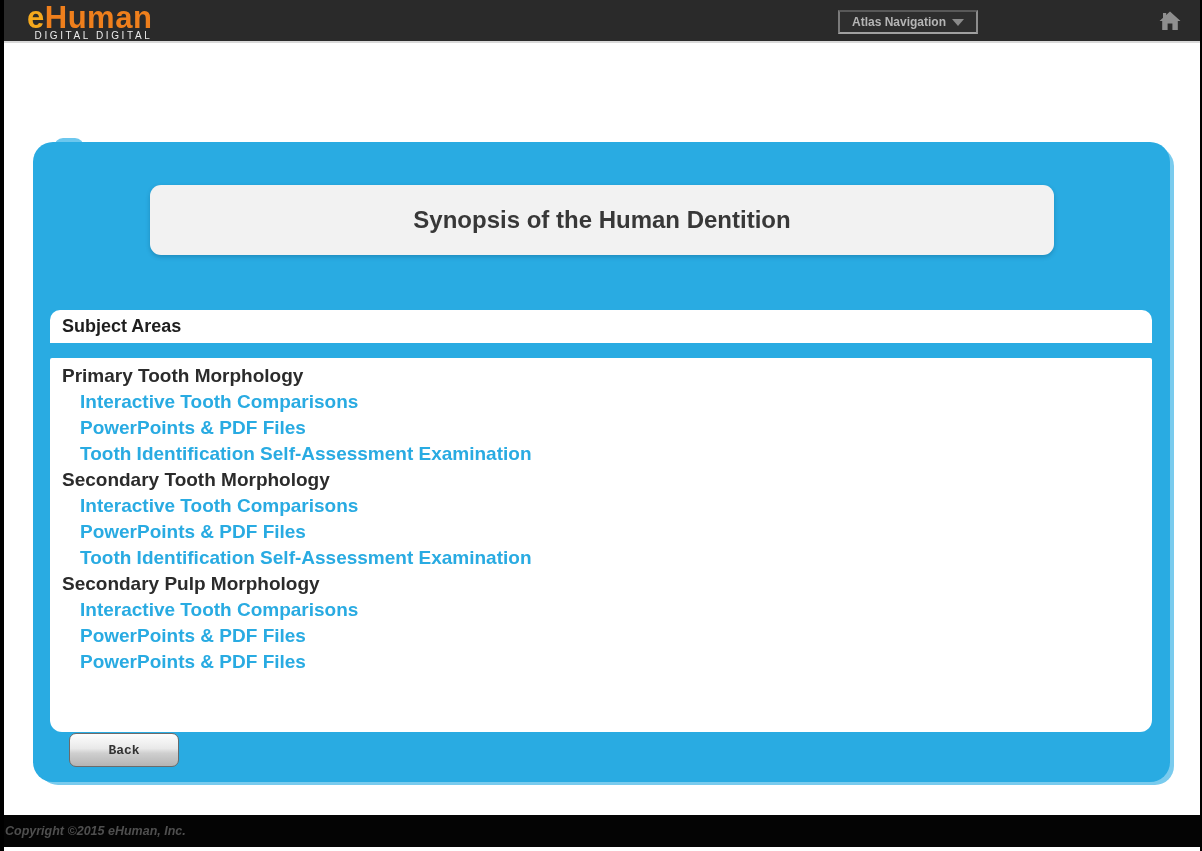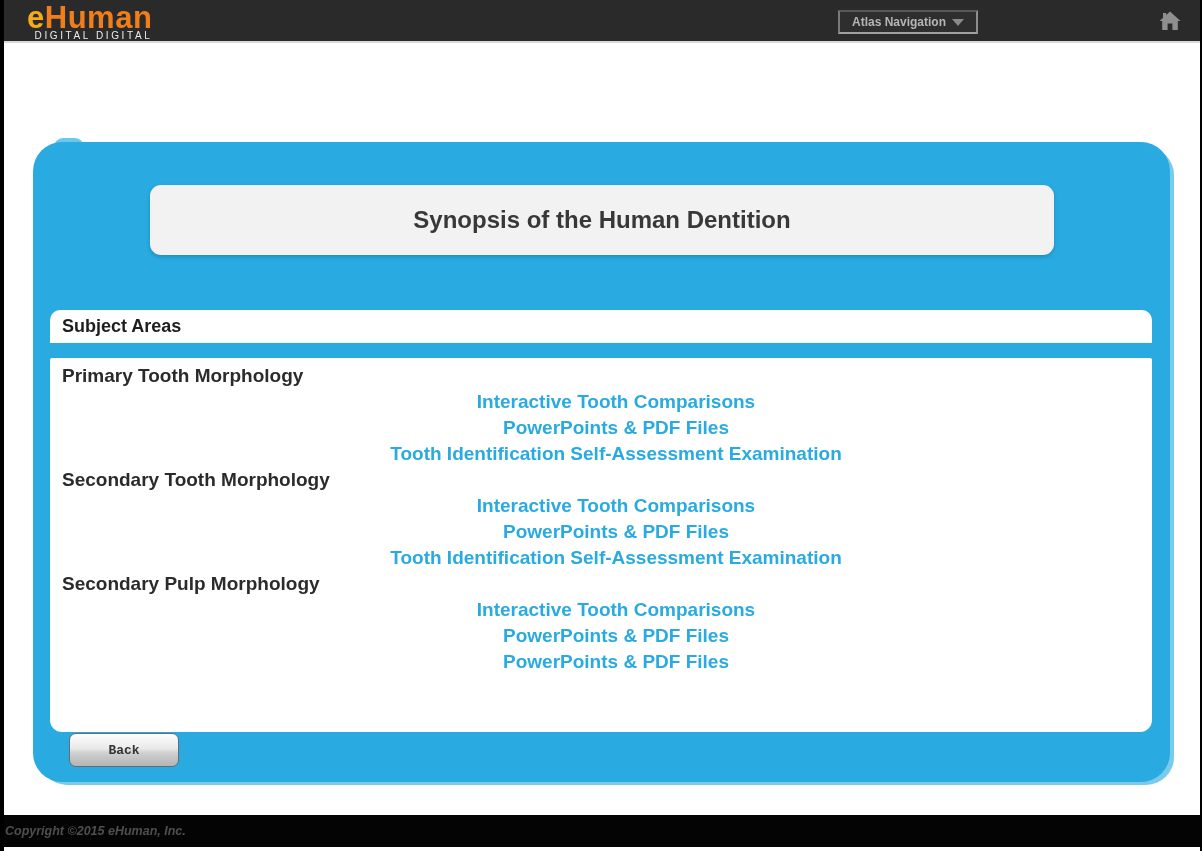--- a/index.html
+++ b/index.html
@@ -31,42 +31,42 @@
               border-right:6px solid transparent; border-top:7px solid #8a8a8a; }
 
   .home-btn { position:absolute; right:20px; top:10px; width:24px; height:22px;
               cursor:pointer; display:flex; align-items:center; justify-content:center; }
 
   
   .panel-wrap { position:absolute; left:33px; top:142px; width:1137px; height:640px; }
   .tab-bump { position:absolute; left:21px; top:-4px; width:30px; height:20px;
               background:#6cc7ee; border-radius:9px 9px 0 0; }
   .blue-panel { position:absolute; top:0; left:0; right:0; bottom:0;
-                background:#29ABE2; border-radius:29px;
+                background:#29ABE2; border-radius:20px;
                 box-shadow:5px 4px 0 -1px #79CBEE; }
 
   .title-box { position:absolute; left:117px; top:43px; width:904px; height:70px;
                background:#f2f2f2; border-radius:11px;
                display:flex; align-items:center; justify-content:center;
                box-shadow:0 2px 4px rgba(0,50,80,0.25); }
   .title-box h1 { font-size:24px; font-weight:bold; color:#383838; }
 
   .subject-header { position:absolute; left:17px; top:168px; width:1102px; height:33px;
                     background:#ffffff; border-radius:10px 10px 0 0;
                     display:flex; align-items:center; padding-left:12px; }
   .subject-header h2 { font-size:18px; font-weight:bold; color:#1e1e1e; }
 
   .list-box { position:absolute; left:17px; top:216px; width:1102px; height:374px;
               background:#ffffff; border-radius:2px 2px 12px 12px;
               padding:5px 0 0 12px; overflow:hidden; }
   .row { line-height:26px; font-size:19px; font-weight:bold; white-space:nowrap; }
   .section-title { color:#2b2b2b; }
   .sec-gap { margin-top:3px; }
   .subject-link { display:block; color:#29ABE2; text-decoration:none;
-                  margin-left:18px; cursor:pointer;text-align:center; }
+                  margin-left:18px; cursor:pointer; }
 
   .back-btn { position:absolute; left:36px; top:591px; width:110px; height:34px;
               border-radius:7px; border:1px solid #6b6b6b;
               background:linear-gradient(#fdfdfd, #e9e9e9 45%, #cfcfcf 60%, #b4b4b4);
               font-family:Liberation Mono, monospace;
               font-weight:bold; font-size:13px; color:#333333; cursor:pointer; }
 
   
   .footer { position:absolute; left:0; bottom:4px; width:100%; height:32px;
             background:#040404; display:flex; align-items:center; z-index:5; }

